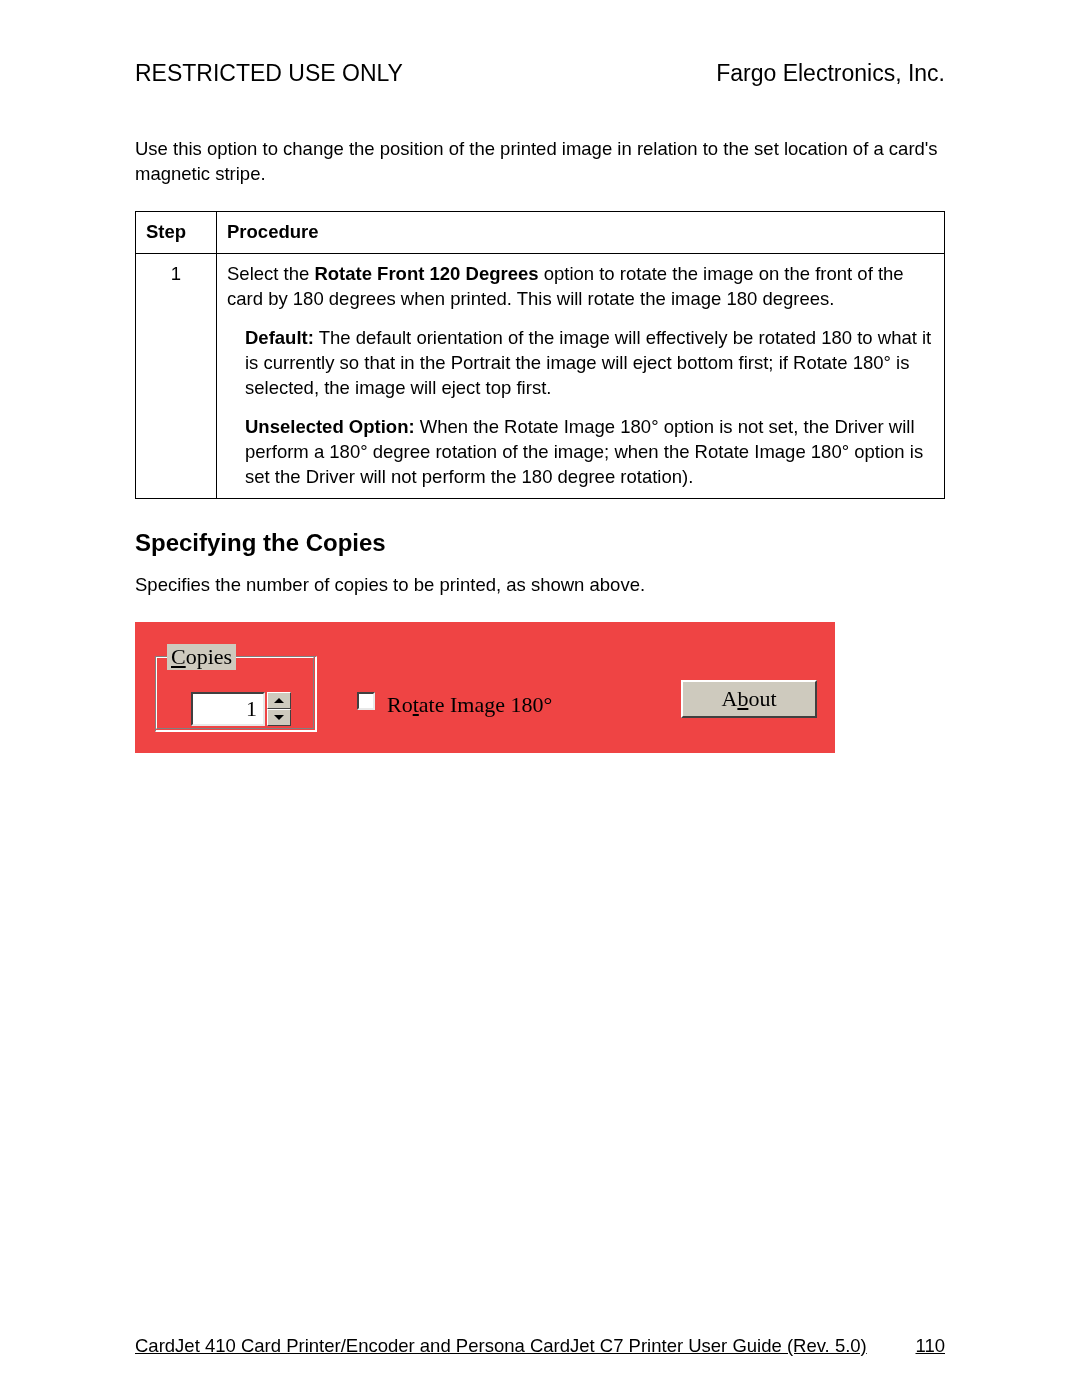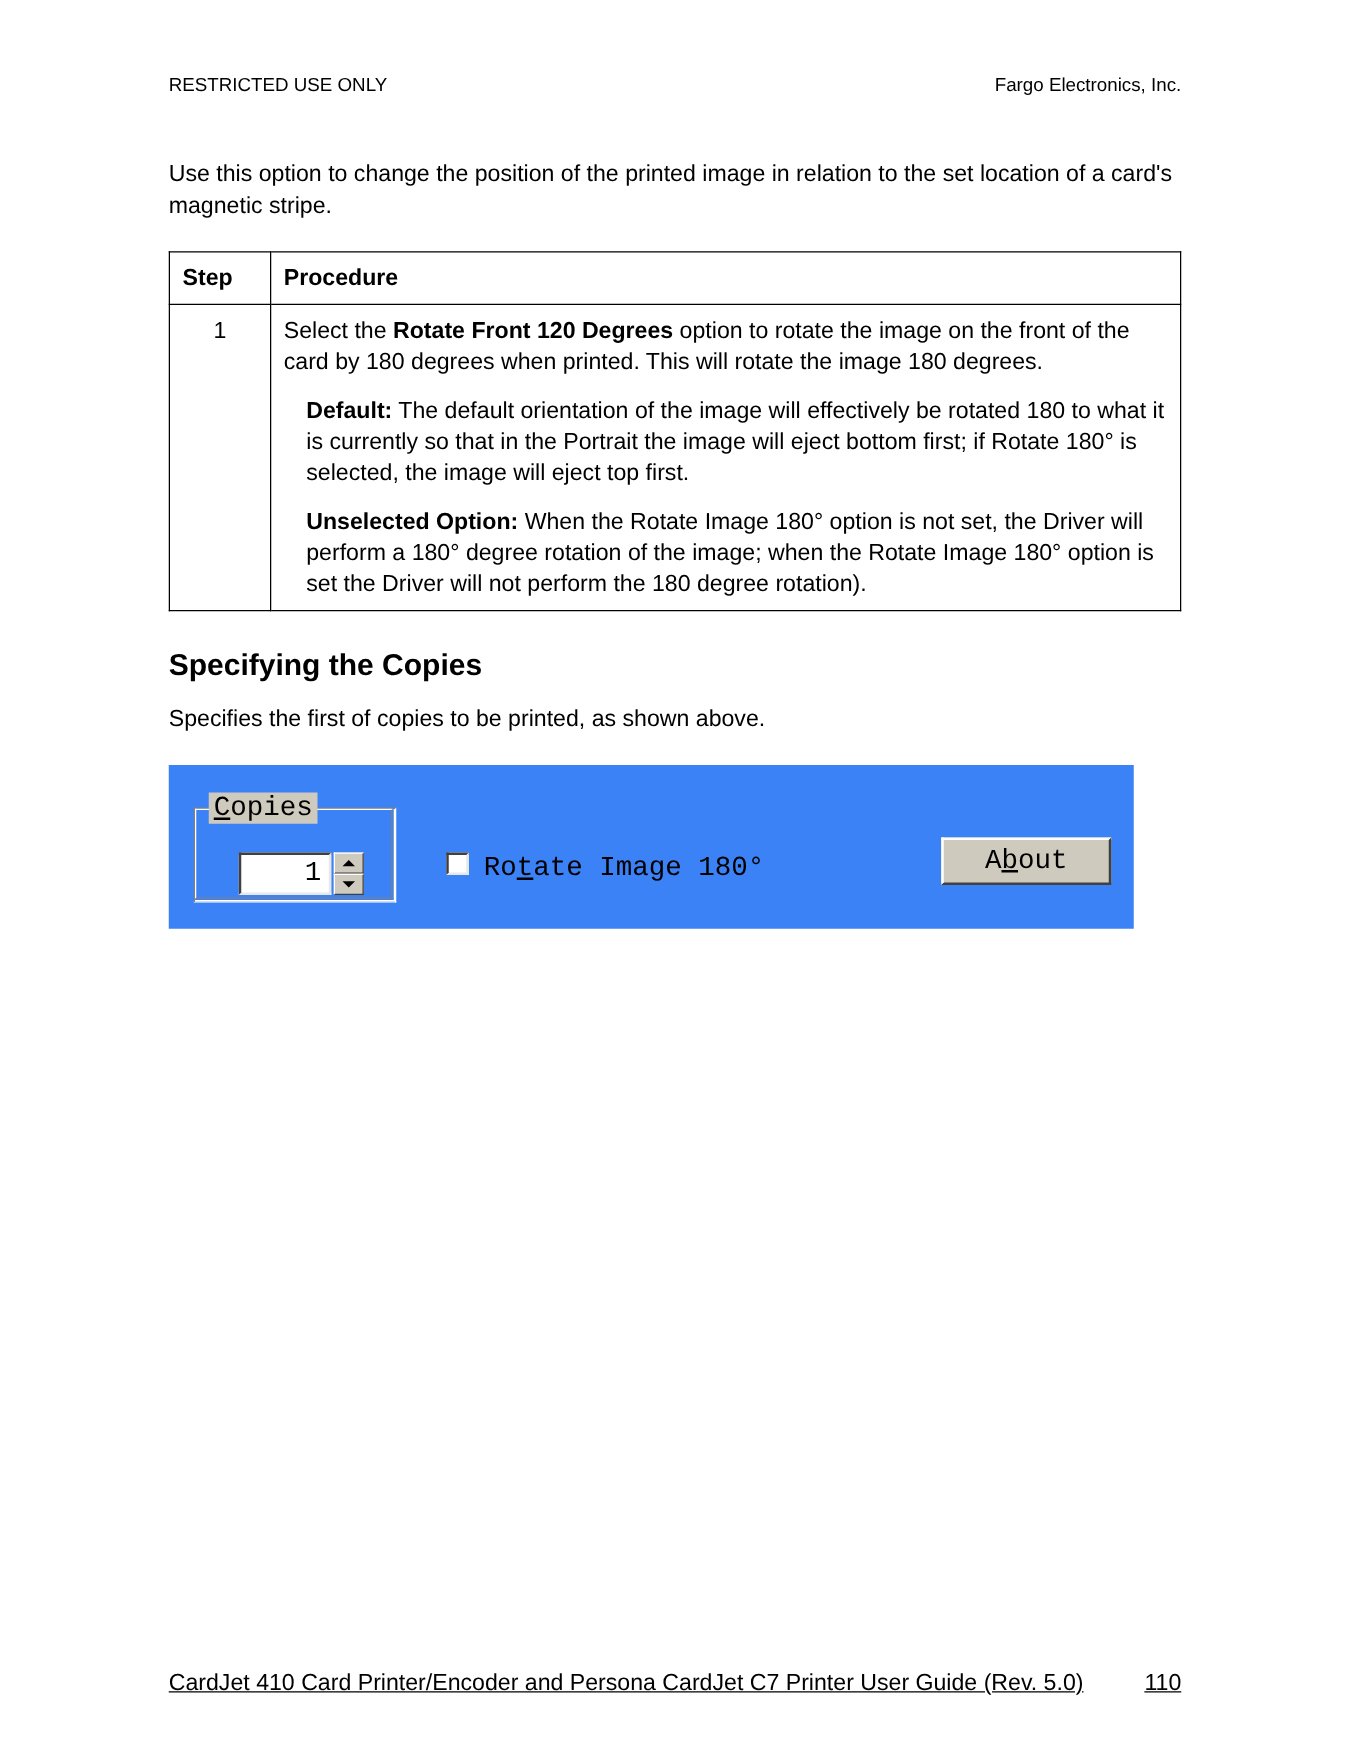--- a/index.html
+++ b/index.html
@@ -15,21 +15,21 @@
   }
   .page {
     padding: 60px 135px 0 135px;
     box-sizing: border-box;
     height: 100%;
     position: relative;
   }
   .header-row {
     display: flex;
     justify-content: space-between;
-    font-size: 15px;
+    font-size: 23px;
     margin-bottom: 50px;
     align-items: center;
   }
   h2.section-title {
     font-size: 24px;
     font-weight: bold;
     margin: 0 0 14px 0;
   }
   p.intro {
     font-size: 18.5px;
@@ -60,26 +60,26 @@
     margin-left: 18px;
     margin-top: 14px;
   }
   .indented-block2 {
     margin-left: 18px;
     margin-top: 14px;
   }
 
   
   .ui-panel {
-    background: #3b82f6;
-    width: 772px;
+    background: #ef4444;
+    width: 700px;
     height: 131px;
     position: relative;
     margin-top: 4px;
-    font-family: Liberation Mono, monospace;
+    font-family: Liberation Serif, serif;
   }
 
   
   .copies-group {
     position: absolute;
     left: 20px;
     top: 22px;
     width: 160px;
     height: 86px;
   }
@@ -257,21 +257,21 @@
         </div>
         <div class="indented-block2">
           <b>Unselected Option:</b><span>  When the Rotate Image 180° option is not set, the Driver will perform a 180° degree rotation of the image; when the Rotate Image 180° option is set the Driver will not perform the 180 degree rotation).</span>
         </div>
       </td>
     </tr>
   </tbody>
     </table>
 
   <h2 class="section-title">Specifying the Copies</h2>
-  <p class="intro">Specifies the first of copies to be printed, as shown above.</p>
+  <p class="intro">Specifies the number of copies to be printed, as shown above.</p>
 
   <div class="ui-panel">
 
     <div class="copies-group">
       <div class="copies-border"></div>
       <div class="copies-border-inner"></div>
       <div class="copies-legend">
         <span class="copies-legend-underline">C</span><span>opies</span>
       </div>
       <div class="spin-wrap">

